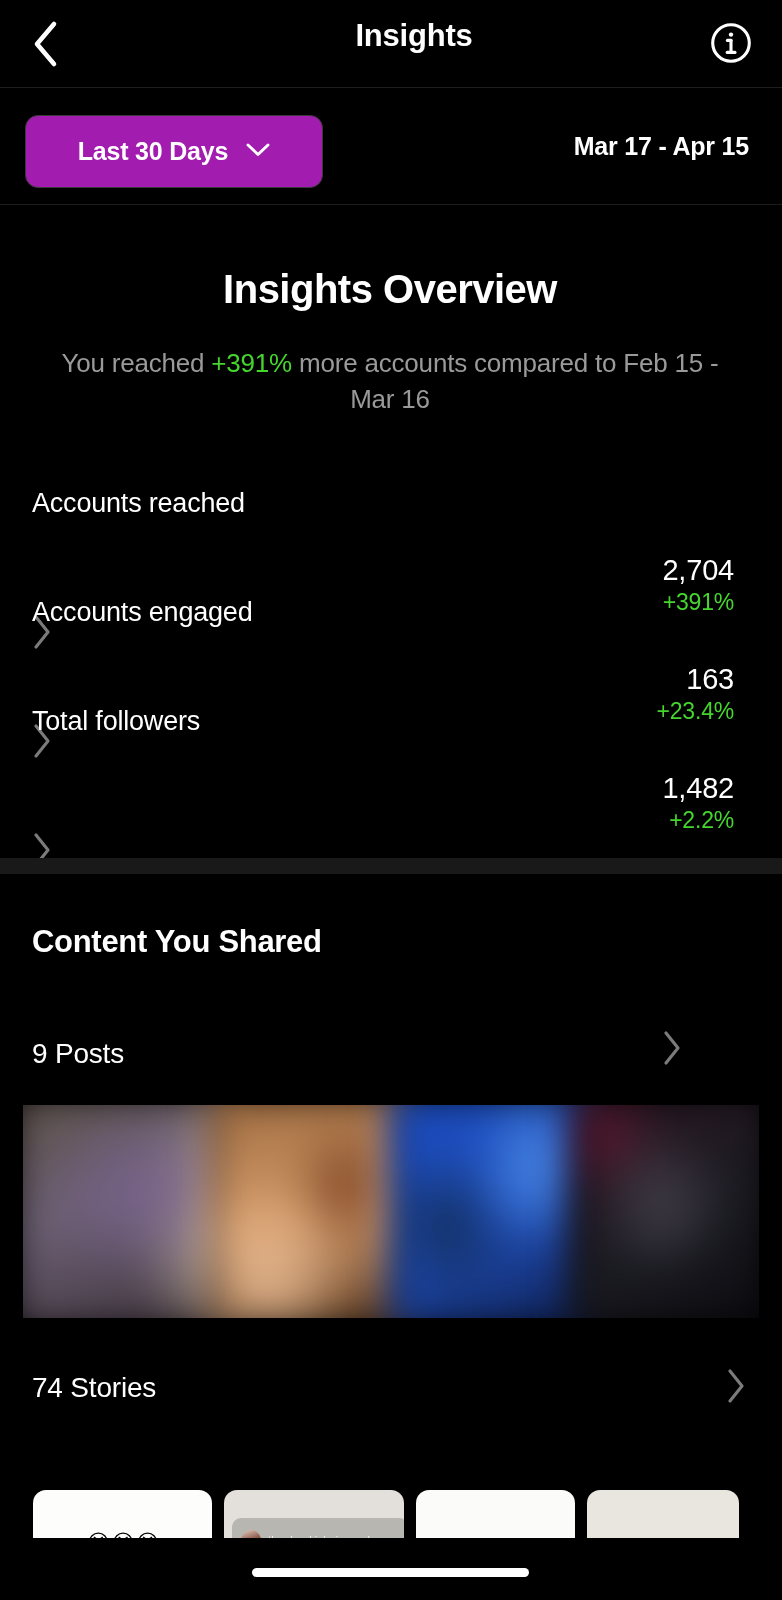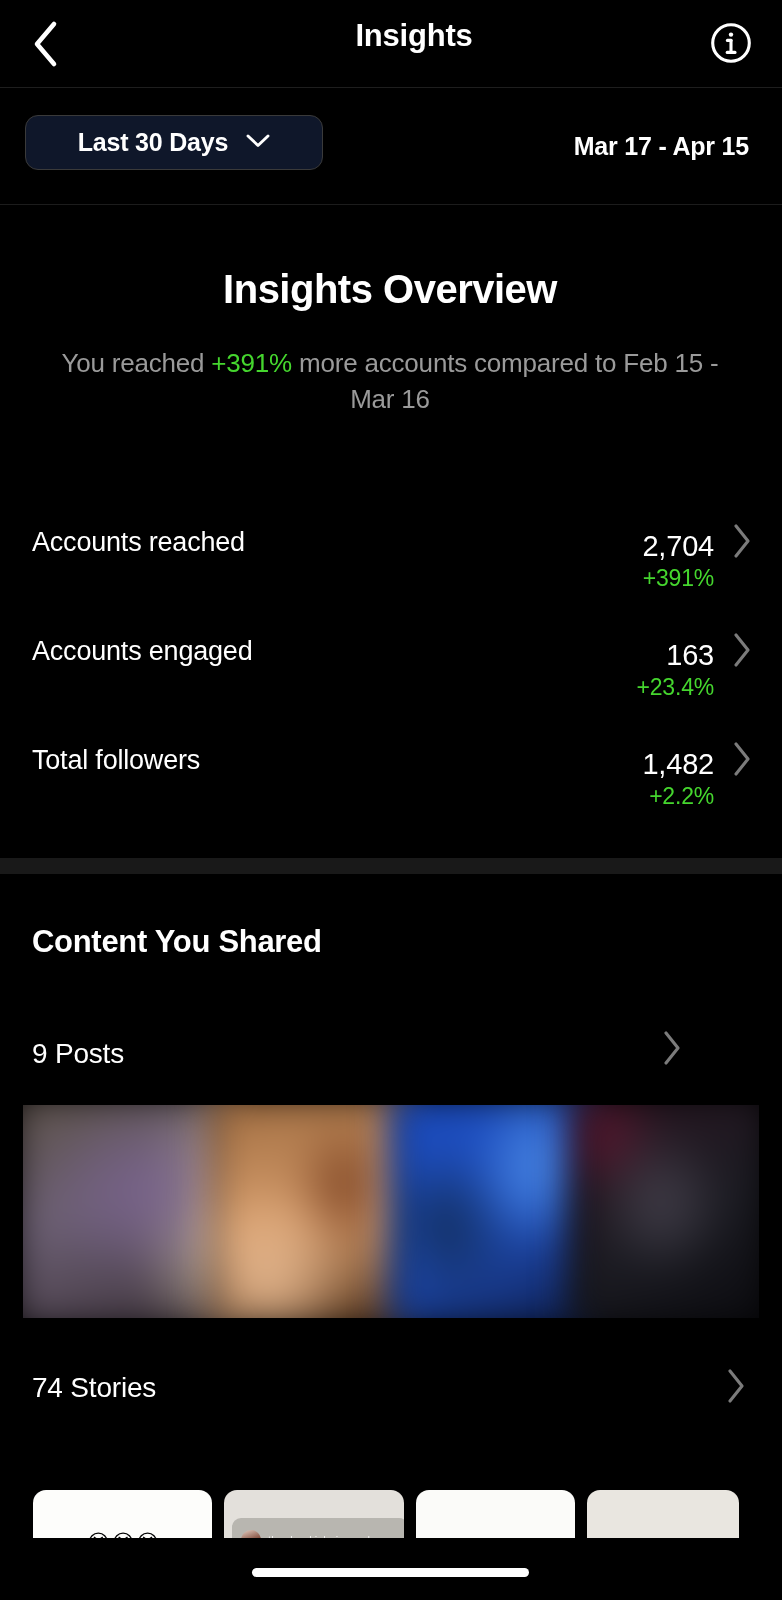--- a/index.html
+++ b/index.html
@@ -31,23 +31,23 @@
     display:flex; align-items:center; justify-content:center;
   }
 
   
   .datebar {
     position:absolute; left:0; top:88px; width:782px; height:117px;
     border-bottom:1px solid #1c1c1c;
   }
   .range-pill {
     position:absolute; left:25px; top:27px;
-    height:55px; min-width:298px; padding:0 22px;
+    height:73px; min-width:298px; padding:0 22px;
     border:1px solid #3a3a3a; border-radius:13px;
-    background:#0f172a;
+    background:#a21caf;
     display:flex; align-items:center; justify-content:center; gap:18px;
   }
   .range-pill-label {
     color:#fff; font-size:25px; font-weight:700; letter-spacing:-0.2px;
   }
   .date-range {
     position:absolute; right:33px; top:0; height:117px;
     display:flex; align-items:center;
     color:#fff; font-size:25px; font-weight:700; letter-spacing:-0.2px;
   }
@@ -63,22 +63,23 @@
     margin:34px auto 3px; width:660px;
     text-align:center; color:#9a9a9a;
     font-size:26px; font-weight:400; line-height:1.38; letter-spacing:-0.2px;
   }
   .pos { color:#45d62e; }
 
   
   .metrics { position:absolute; left:0; top:488px; width:782px; }
   .metric-row {
     position:relative; height:109px;
-    display:flex; align-items:center;
+    display:flex; 
     padding:0 30px 0 32px;
+    flex-direction:column;
   }
   .metric-label {
     color:#fff; font-size:27px; font-weight:400; letter-spacing:-0.2px;
     flex:1;
   }
   .metric-right {
     display:flex; flex-direction:column; align-items:flex-end;
     margin-right:18px;
   }
   .metric-value {

